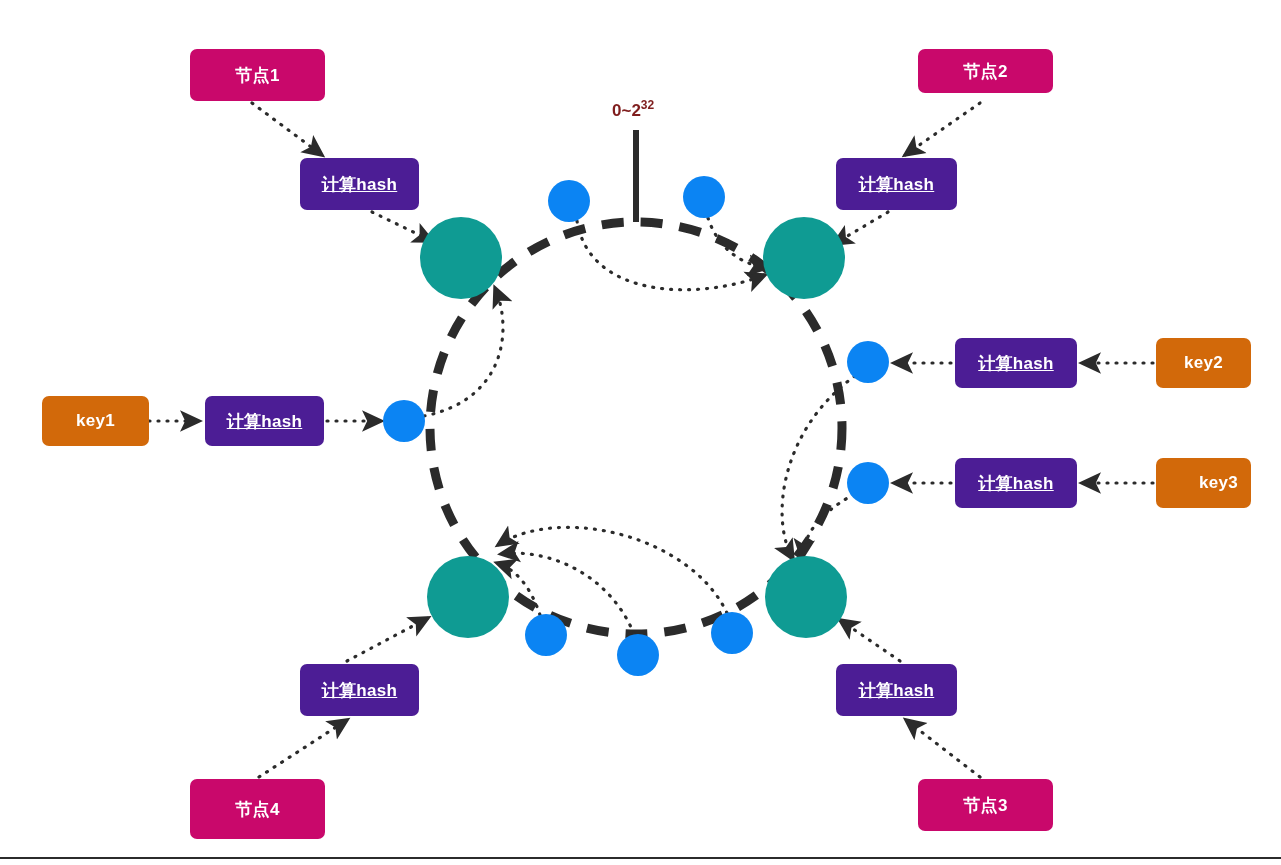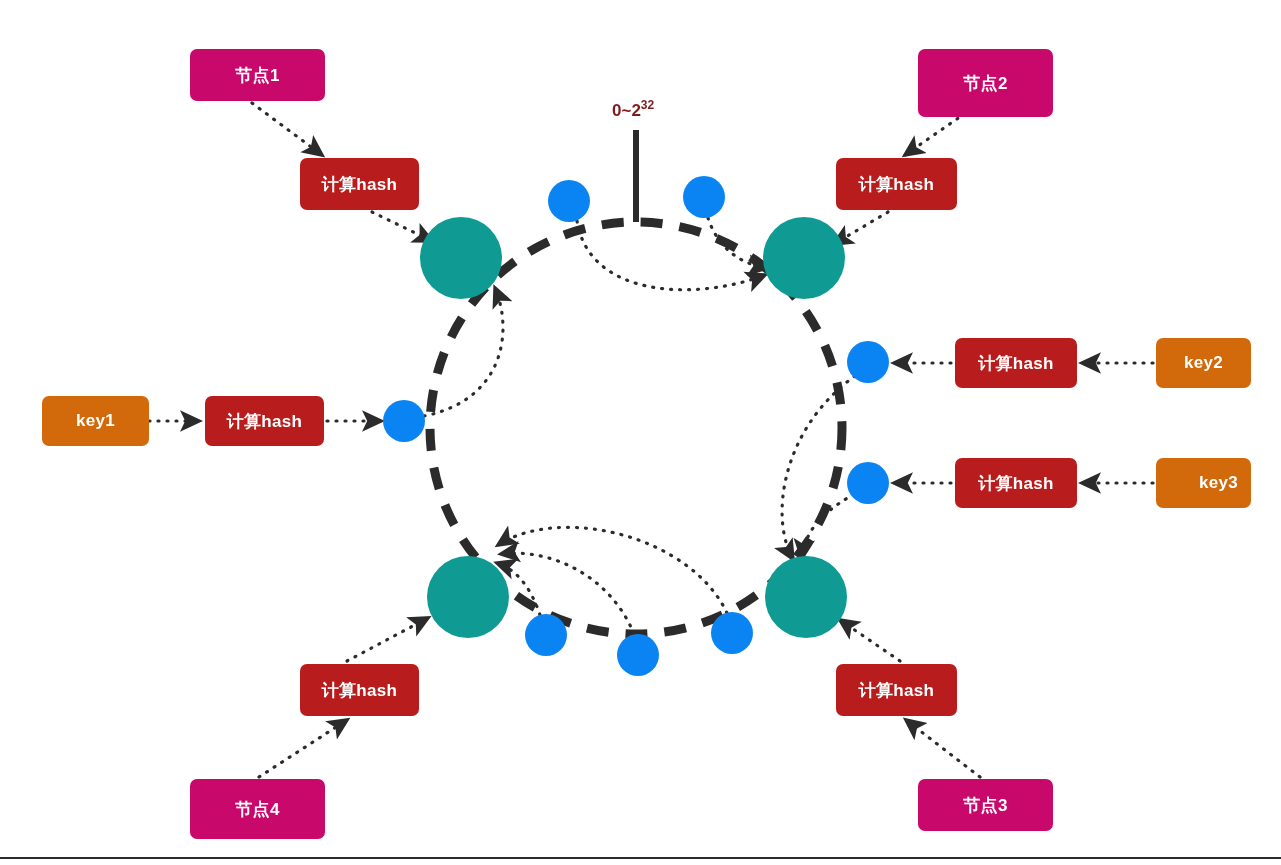--- a/index.html
+++ b/index.html
@@ -28,21 +28,21 @@
     justify-content: center;
     border-radius: 7px;
     color: #ffffff;
     font-weight: bold;
     font-size: 17px;
     letter-spacing: .3px;
     white-space: nowrap;
     user-select: none;
   }
   .box-node  { background: #c9086b; }
-  .box-hash  { background: #b91c1c; }
+  .box-hash  { background: #4c1d95; text-decoration: underline; }
   .box-key   { background: #d2690a; }
 
   .ringnode {
     position: absolute;
     border-radius: 50%;
   }
   .ringnode.server { background: #0f9b93; }
   .ringnode.keyp   { background: #0b84f3; }
 
   .ring-label {
@@ -147,21 +147,21 @@
       <div class="ringnode keyp" style="left: 711px; top: 612px; width: 42px; height: 42px;"></div>
     </div>
 
   <div id="boxes">
       <div class="box box-node" style="left: 190px; top: 49px; width: 135px; height: 52px;">
         <span>节点1</span>
       </div>
       <div class="box box-hash" style="left: 300px; top: 158px; width: 119px; height: 52px;">
         <span>计算hash</span>
       </div>
-      <div class="box box-node" style="left: 918px; top: 49px; width: 135px; height: 68px;">
+      <div class="box box-node" style="left: 918px; top: 49px; width: 135px; height: 44px;">
         <span>节点2</span>
       </div>
       <div class="box box-hash" style="left: 836px; top: 158px; width: 121px; height: 52px;">
         <span>计算hash</span>
       </div>
       <div class="box box-key" style="left: 42px; top: 396px; width: 107px; height: 50px;">
         <span>key1</span>
       </div>
       <div class="box box-hash" style="left: 205px; top: 396px; width: 119px; height: 50px;">
         <span>计算hash</span>

